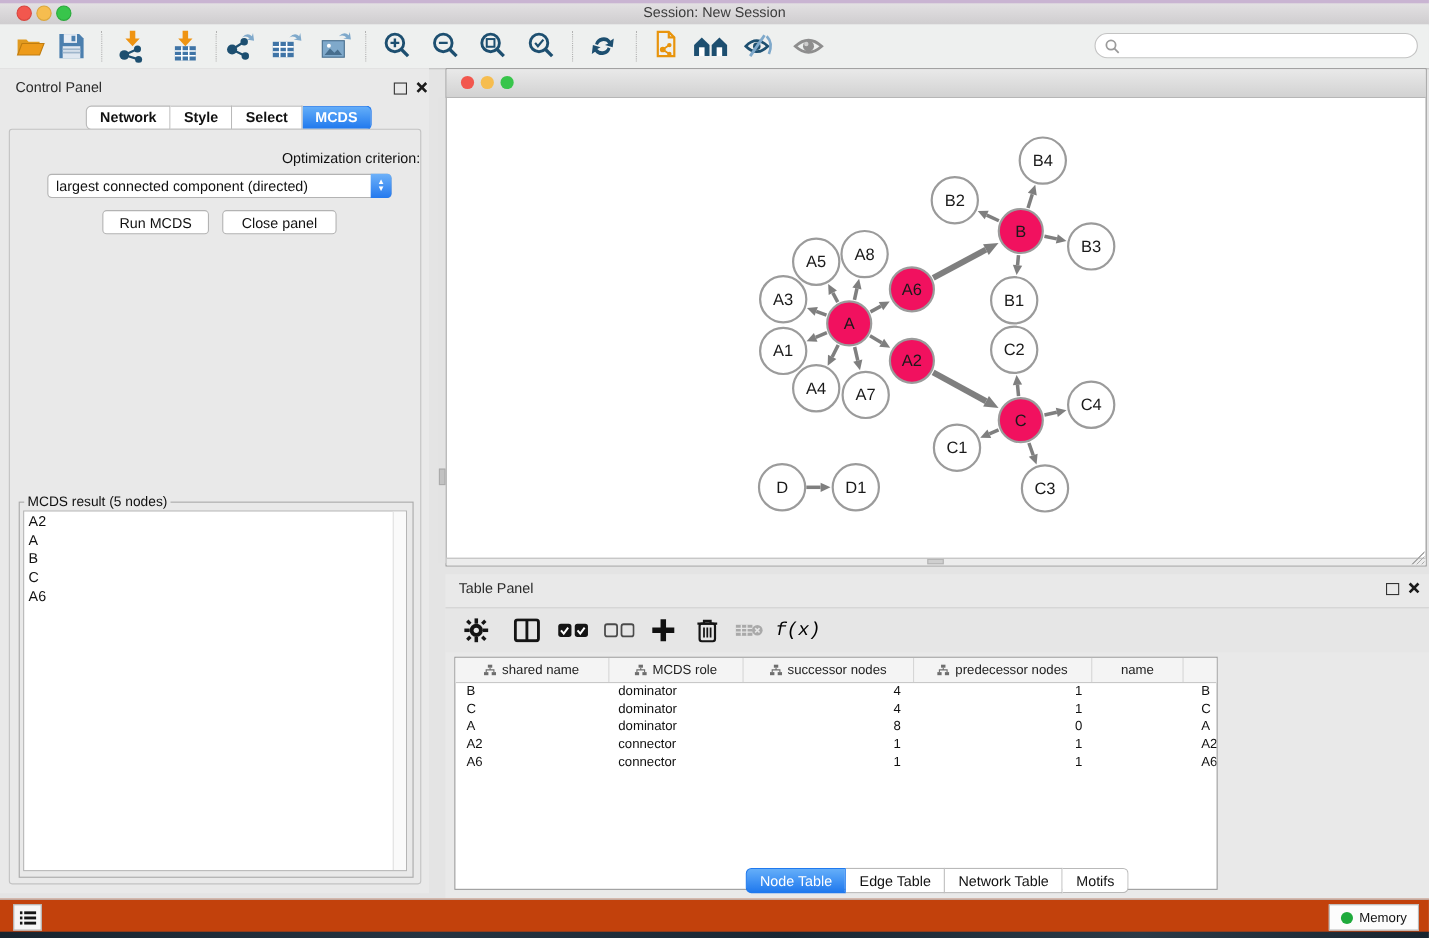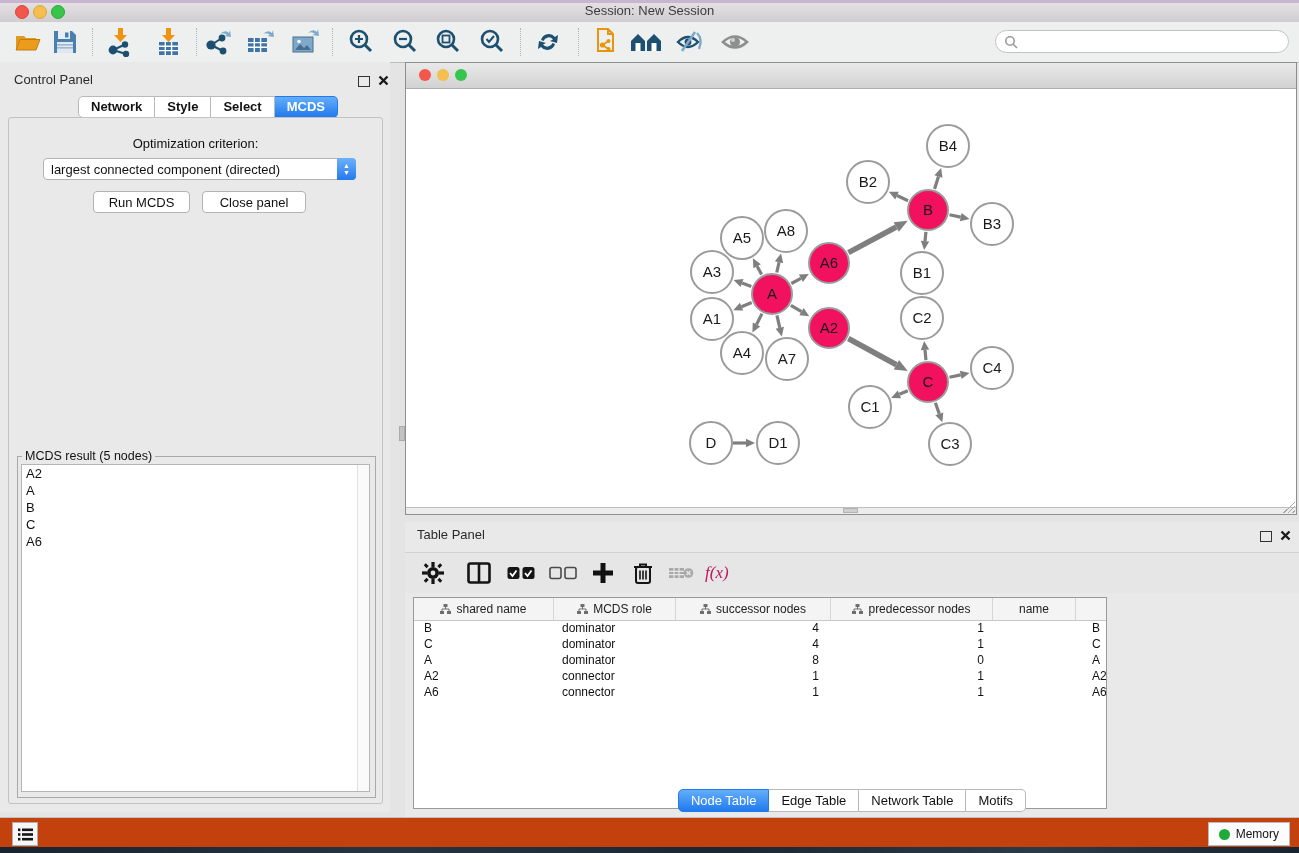--- a/index.html
+++ b/index.html
@@ -33,21 +33,21 @@
   .panel-title{font-size:13px;color:#2a2a2a;}
   .float-ic{width:10px;height:9px;border:1.6px solid #333;display:inline-block;}
   .tabs-row{position:absolute;display:flex;font-weight:bold;}
   .tab{height:20px;line-height:20px;font-size:13px;color:#111;background:#fff;
     border:1px solid #b9b9b9;border-left:none;padding:0 12px;text-align:center;}
   .tab:first-child{border-left:1px solid #b9b9b9;border-radius:5px 0 0 5px;}
   .tab:last-child{border-radius:0 5px 5px 0;}
   .tab.active{background:linear-gradient(#64aef9,#2079ee);color:#fff;border-color:#2079ee;}
   #cp-content{left:8px;top:117px;width:373px;height:685px;
     border:1px solid #c2c2c2;border-radius:3px;background:#e9e9e9;}
-  #opt-label{position:absolute;left:0;top:18px;width:100%;text-align:center;
+  #opt-label{position:absolute;left:0;top:18px;width:100%;text-align:right;
     font-size:13px;color:#101010;}
   #criterion{position:absolute;left:34px;top:40px;width:313px;height:22px;background:#fff;
     border:1px solid #b3b3b3;border-radius:4px;display:flex;align-items:center;box-sizing:border-box;}
   #criterion .val{flex:1;font-size:13px;color:#111;padding-left:7px;white-space:nowrap;}
   #criterion .stepper{width:19px;height:22px;margin:-1px -1px 0 0;border-radius:0 4px 4px 0;
     background:linear-gradient(#6db1f9,#2479ee);color:#fff;font-size:7px;line-height:7px;
     display:flex;flex-direction:column;align-items:center;justify-content:center;}
   .cp-btn{position:absolute;top:73px;height:22px;background:#fff;border:1px solid #b3b3b3;
     border-radius:4px;font-size:13px;color:#111;display:flex;align-items:center;
     justify-content:center;box-sizing:border-box;}
@@ -80,21 +80,21 @@
     background:
      linear-gradient(135deg,transparent 50%,#aaa 50%,#aaa 56%,transparent 56%,
        transparent 68%,#aaa 68%,#aaa 74%,transparent 74%,
        transparent 86%,#aaa 86%,#aaa 92%,transparent 92%);}
   
   #table-panel{left:405px;top:522px;width:894px;height:295px;background:#e9e9e9;}
   #tp-toolbar{position:absolute;left:0;top:30px;width:100%;height:40px;background:#e6e6e6;
     border-top:1px solid #d2d2d2;display:flex;align-items:center;}
   .tp-ic{margin-left:14px;display:flex;align-items:center;justify-content:center;
     width:28px;height:28px;}
-  #fx-label{font-family:Liberation Serif, serif;font-style:italic;font-size:17px;color:#be185d;}
+  #fx-label{font-family:Liberation Mono, monospace;font-style:italic;font-size:17px;color:#000000;}
   #data-table{position:absolute;left:8px;top:75px;width:694px;height:212px;background:#fff;
     border:1px solid #9a9a9a;box-sizing:border-box;overflow:hidden;}
   #thead{position:absolute;left:0;top:0;width:100%;height:22px;background:#f4f4f4;
     border-bottom:1px solid #c8c8c8;}
   .th{position:absolute;top:0;height:22px;display:flex;align-items:center;
     justify-content:center;font-size:12px;color:#222;border-right:1px solid #d6d6d6;
     box-sizing:border-box;gap:5px;}
   .tree-ic{width:11px;height:10px;display:inline-block;}
   #tbody{position:absolute;left:0;top:22px;width:100%;}
   .trow{position:absolute;left:0;width:100%;height:16px;font-size:12px;color:#111;}

